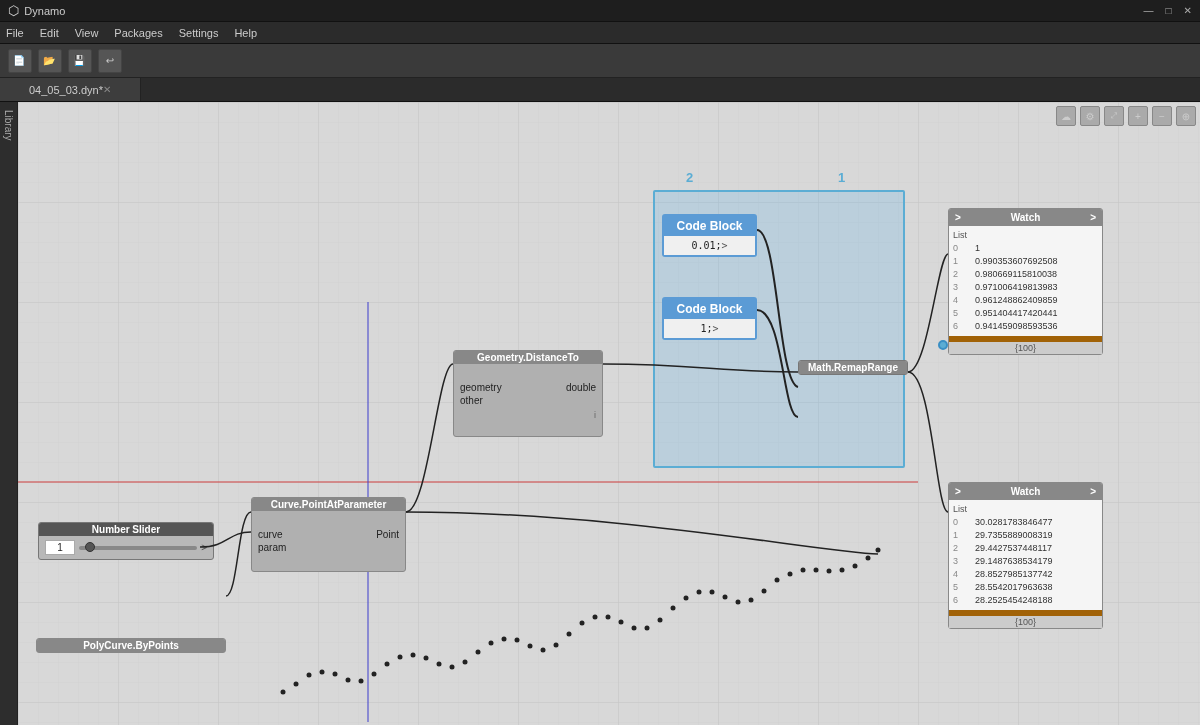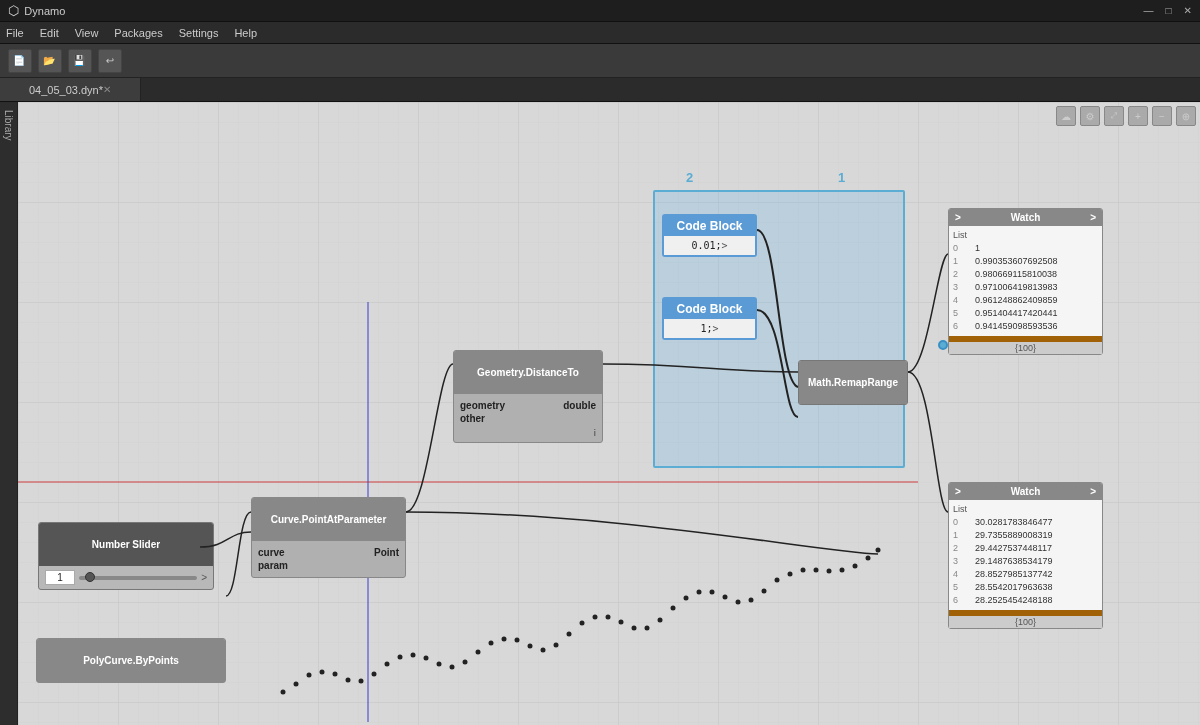--- a/index.html
+++ b/index.html
@@ -52,25 +52,25 @@
       background: #d0d0d0;
     }
     .grid-svg { position: absolute; top: 0; left: 0; width: 100%; height: 100%; }
 
     
     .node {
       position: absolute; background: #b0b0b0; border: 1px solid #888; border-radius: 3px;
       font-size: 10px; color: #222;
     }
     .node-header {
-      background: #888; color: #fff; padding: 16px 6px; font-size: 10px; font-weight: bold;
+      background: #888; color: #fff; padding: 1px 6px; font-size: 10px; font-weight: bold;
       border-radius: 2px 2px 0 0; text-align: center;
     }
     .node-header.dark { background: #555; }
-    .node-body { padding: 4px 6px; font-weight: bold; }
+    .node-body { padding: 16px 6px; }
     .port-row { display: flex; justify-content: space-between; align-items: center; margin: 2px 0; }
     .port-label { font-size: 10px; color: #222; }
     .port-out { text-align: right; }
 
     
     .codeblock-node { background: #c8c8c8; border: 2px solid #5b9bd5; }
     .codeblock-header { background: #5b9bd5; color: #fff; padding: 3px 6px; font-size: 12px; font-weight: bold; text-align: center; }
     .codeblock-body { padding: 4px 8px; background: #f0f0f0; font-family: monospace; font-size: 10px; display: flex; align-items: center; justify-content: center; }
 
     

